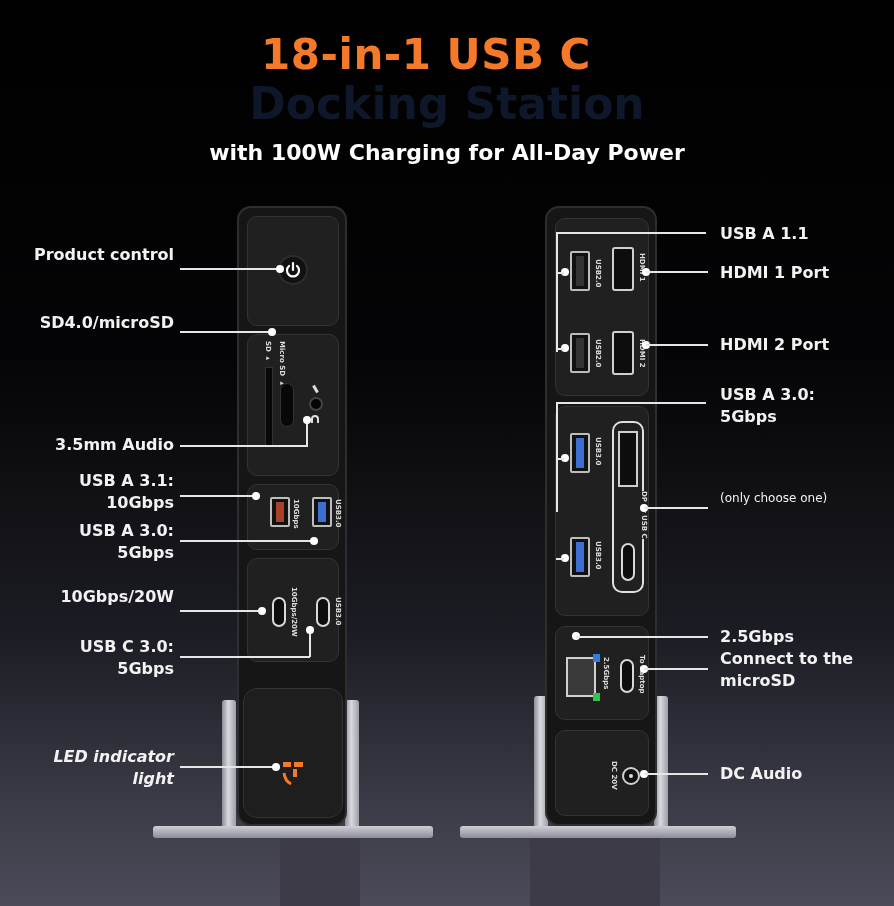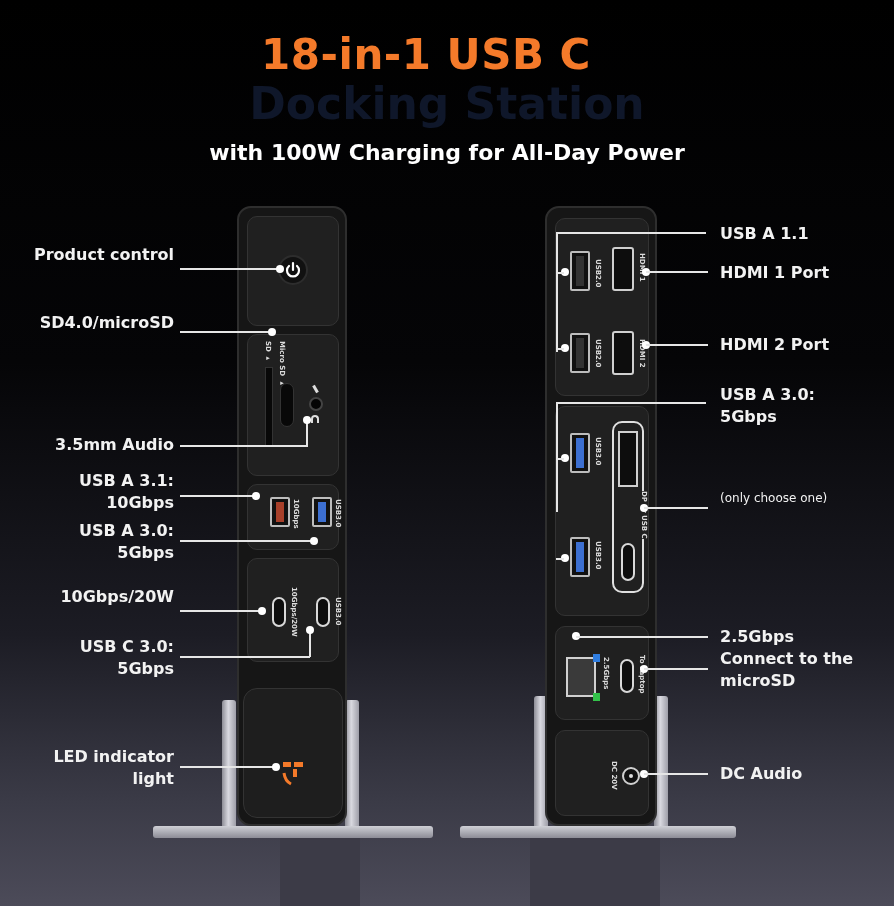--- a/index.html
+++ b/index.html
@@ -140,21 +140,21 @@
 <div class="abs dot" style="left:258px; top:607px;"></div>
 
 <div class="abs lbl left" style="left:20px; top:636px; width:154px;">
   <div>USB C 3.0:</div>
     <div>5Gbps</div>
 </div>
 <div class="abs line" style="left:180px; top:656px; width:130px;"></div>
 <div class="abs vline" style="left:309px; top:630px; height:27px;"></div>
 <div class="abs dot" style="left:306px; top:626px;"></div>
 
-<div class="abs lbl left" style="left:20px; top:746px; width:154px;">
+<div class="abs lbl left" style="left:20px; top:746px; width:154px;font-style:italic;">
   <div>LED indicator</div>
     <div>light</div>
 </div>
 <div class="abs line" style="left:180px; top:766px; width:96px;"></div>
 <div class="abs dot" style="left:272px; top:763px;"></div>
 
 <div>
   <div class="abs stand-leg" style="left:534px; top:696px; width:14px; height:134px;"></div>
   <div class="abs stand-leg" style="left:654px; top:696px; width:14px; height:134px;"></div>
   <div class="abs stand-base" style="left:460px; top:826px; width:276px;"></div>

